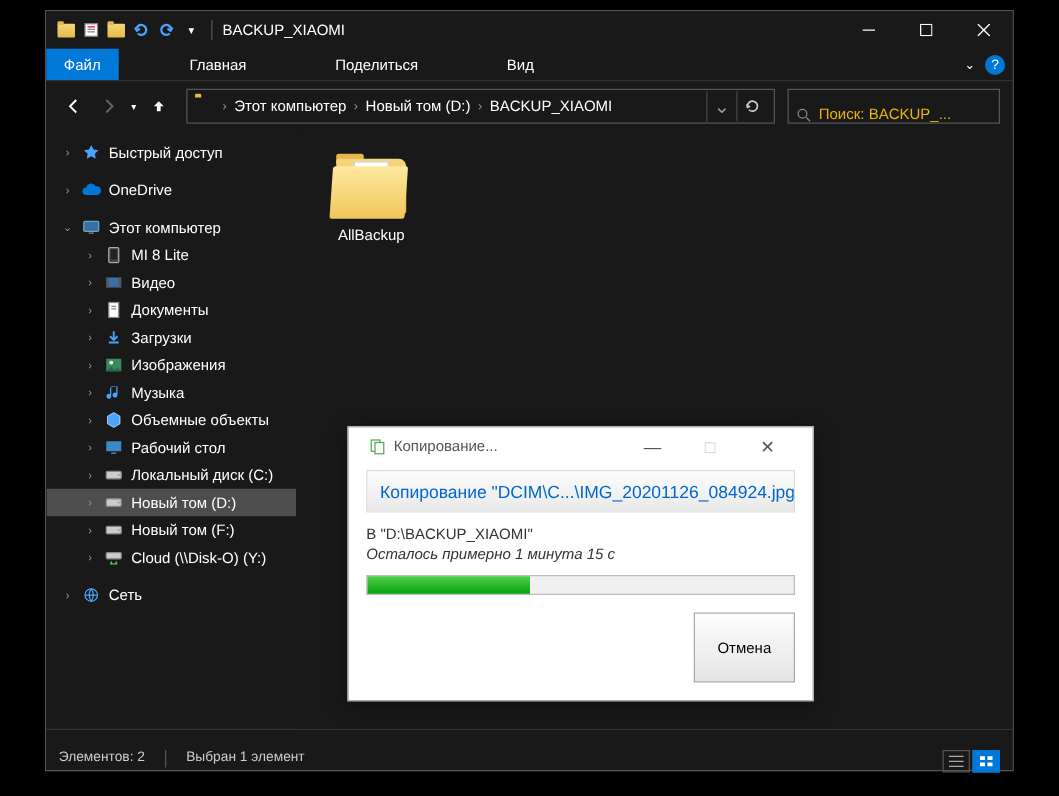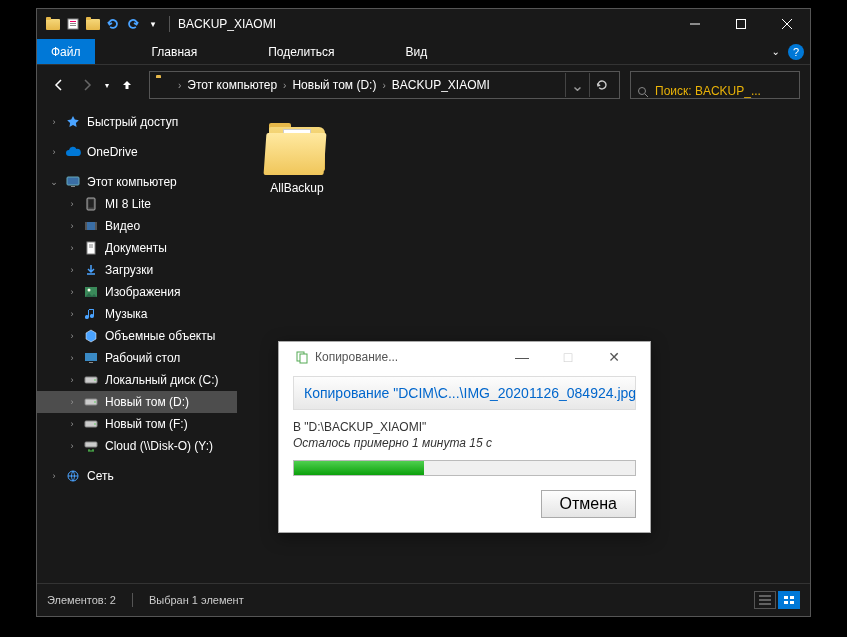--- a/index.html
+++ b/index.html
@@ -40,41 +40,41 @@
 .content { flex: 1; background: #191919; position: relative; padding: 12px; display: flex; align-items: flex-start; gap: 12px; }
 .folder-item { width: 96px; display: flex; flex-direction: column; align-items: center; padding: 6px; }
 .folder-item.selected { background: #4d4d4d; outline: 1px solid #6a6a6a; }
 .folder-icon { width: 64px; height: 52px; position: relative; margin-bottom: 6px; }
 .folder-back { position: absolute; left: 4px; top: 4px; width: 56px; height: 44px; background: linear-gradient(#f5d77a, #e6b84a); border-radius: 2px 6px 2px 2px; }
 .folder-tab { position: absolute; left: 4px; top: 0; width: 22px; height: 8px; background: #e6b84a; border-radius: 2px 2px 0 0; }
 .folder-front { position: absolute; left: 0; top: 10px; width: 60px; height: 42px; background: linear-gradient(#ffe9a0, #f0c65a); border-radius: 2px; transform: skewX(-4deg); }
 .folder-doc { position: absolute; left: 18px; top: 6px; width: 28px; height: 40px; background: #fff; border: 1px solid #ccc; }
 .folder-doc::before { content: ""; position: absolute; left: 3px; top: 4px; width: 8px; height: 32px; background: repeating-linear-gradient(#5aa0e0 0 2px, transparent 2px 4px); }
 .folder-label { color: #fff; font-size: 12px; text-align: left; }
-.statusbar { height: 24px; background: #191919; border-top: 1px solid #333; display: flex; align-items: center; padding: 16px 10px; color: #ccc; font-size: 11px; gap: 16px; }
+.statusbar { height: 24px; background: #191919; border-top: 1px solid #333; display: flex; align-items: flex-start; padding: 16px 10px; color: #ccc; font-size: 11px; gap: 16px; }
 .status-sep { width: 1px; height: 14px; background: #555; }
 .status-spacer { flex: 1; }
 .view-toggle { display: flex; gap: 2px; }
 .view-btn { width: 22px; height: 18px; border: 1px solid #555; display: flex; align-items: center; justify-content: center; color: #aaa; }
 .view-btn.active { background: #0078d7; color: #fff; border-color: #0078d7; }
 
 
 .dialog { position: absolute; left: 278px; top: 341px; width: 373px; background: #fff; border: 1px solid #aaa; box-shadow: 0 4px 16px rgba(0,0,0,0.4); }
 .dlg-title { height: 30px; display: flex; align-items: center; padding: 0 16px; font-size: 12px; color: #555; gap: 6px; }
 .dlg-title-icon { width: 14px; height: 14px; }
 .dlg-spacer { flex: 1; }
 .dlg-win-btn { width: 40px; height: 28px; display: flex; align-items: center; justify-content: center; color: #555; font-size: 14px; }
 .dlg-body { padding: 4px 14px 14px; }
 .dlg-heading { font-size: 14px; color: #0066cc; background: linear-gradient(#fdfdfd, #e8e8e8); padding: 8px 10px; border: 1px solid #ddd; margin-bottom: 10px; white-space: nowrap; overflow: hidden; }
 .dlg-dest { font-size: 12px; color: #333; margin-bottom: 2px; }
 .dlg-remaining { font-size: 12px; color: #333; margin-bottom: 10px; font-style: italic; }
 .progress { height: 16px; border: 1px solid #bbb; background: #f0f0f0; position: relative; margin-bottom: 14px; }
 .progress-fill { position: absolute; left: 0; top: 0; height: 100%; background: linear-gradient(#4fd04f, #0ba00b); }
 .dlg-actions { display: flex; justify-content: flex-end; }
-.dlg-btn { padding: 4px 18px; font-size: 16px; border: 1px solid #aaa; background: linear-gradient(#fdfdfd, #e5e5e5); cursor: pointer; }
+.dlg-btn { padding: 20px 18px; font-size: 12px; border: 1px solid #aaa; background: linear-gradient(#fdfdfd, #e5e5e5); cursor: pointer; }
 
 .folder-sm { width:14px; height:11px; background:linear-gradient(#f5d77a,#e6b84a); border-radius:1px; position:relative; }
 .folder-sm::before { content:""; position:absolute; left:0; top:-2px; width:5px; height:3px; background:#e6b84a; border-radius:1px 1px 0 0; }
 </style>
 </head>
 <body>
 
 <div class="window">
 
   <div class="titlebar">

